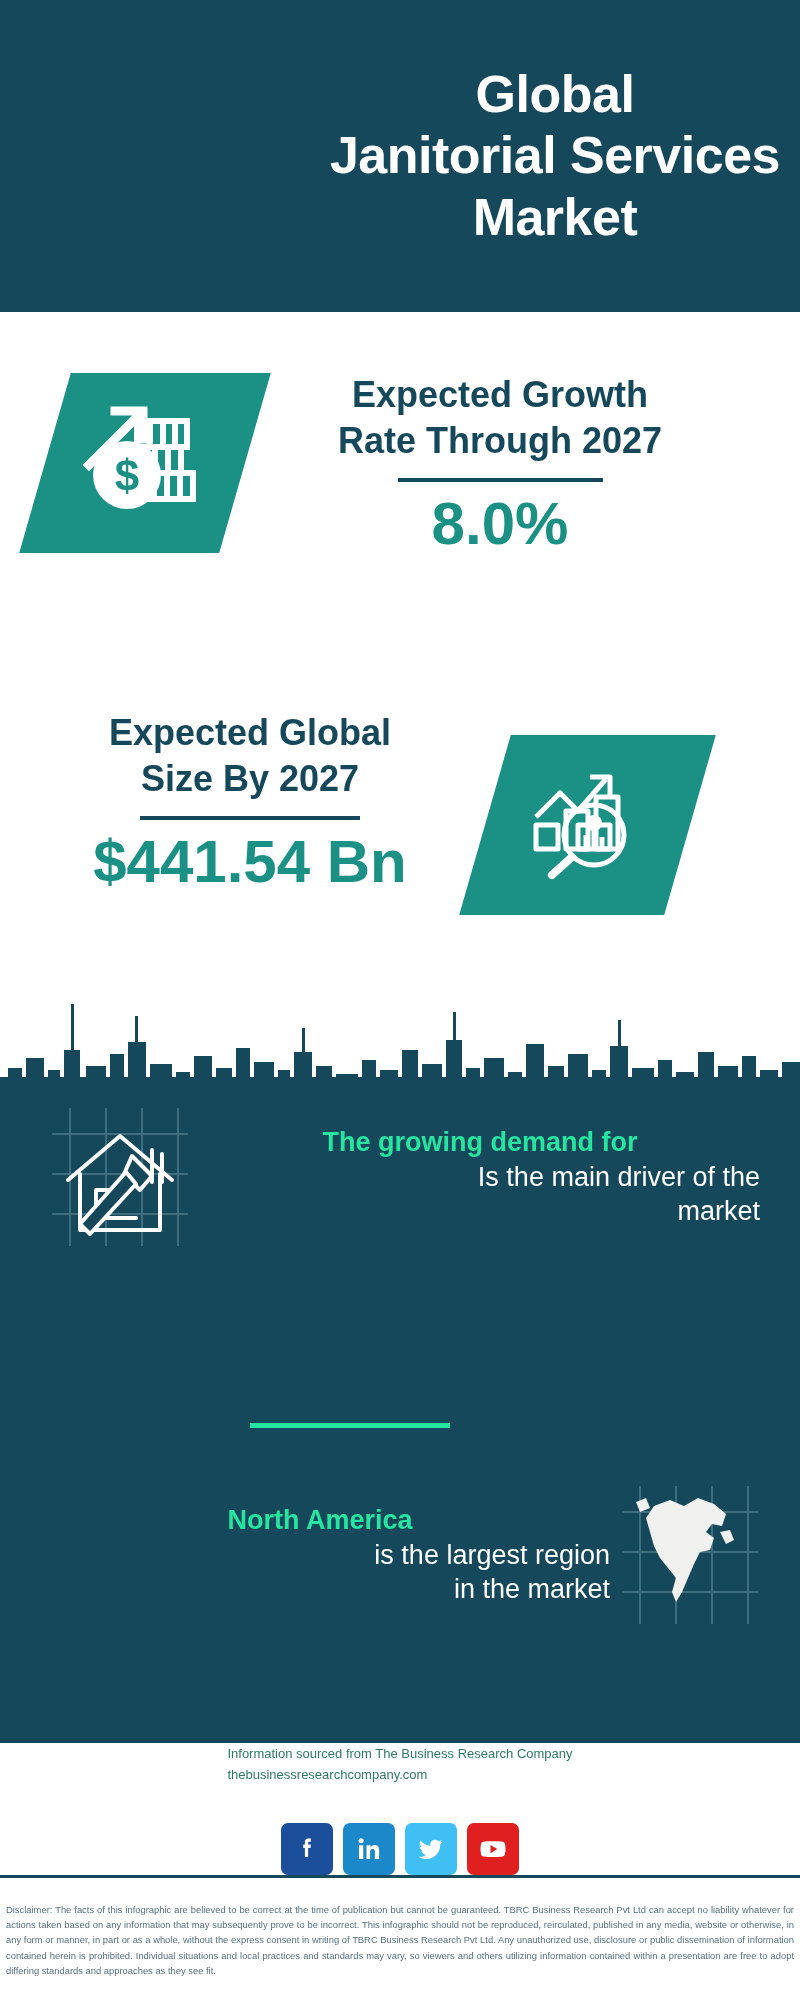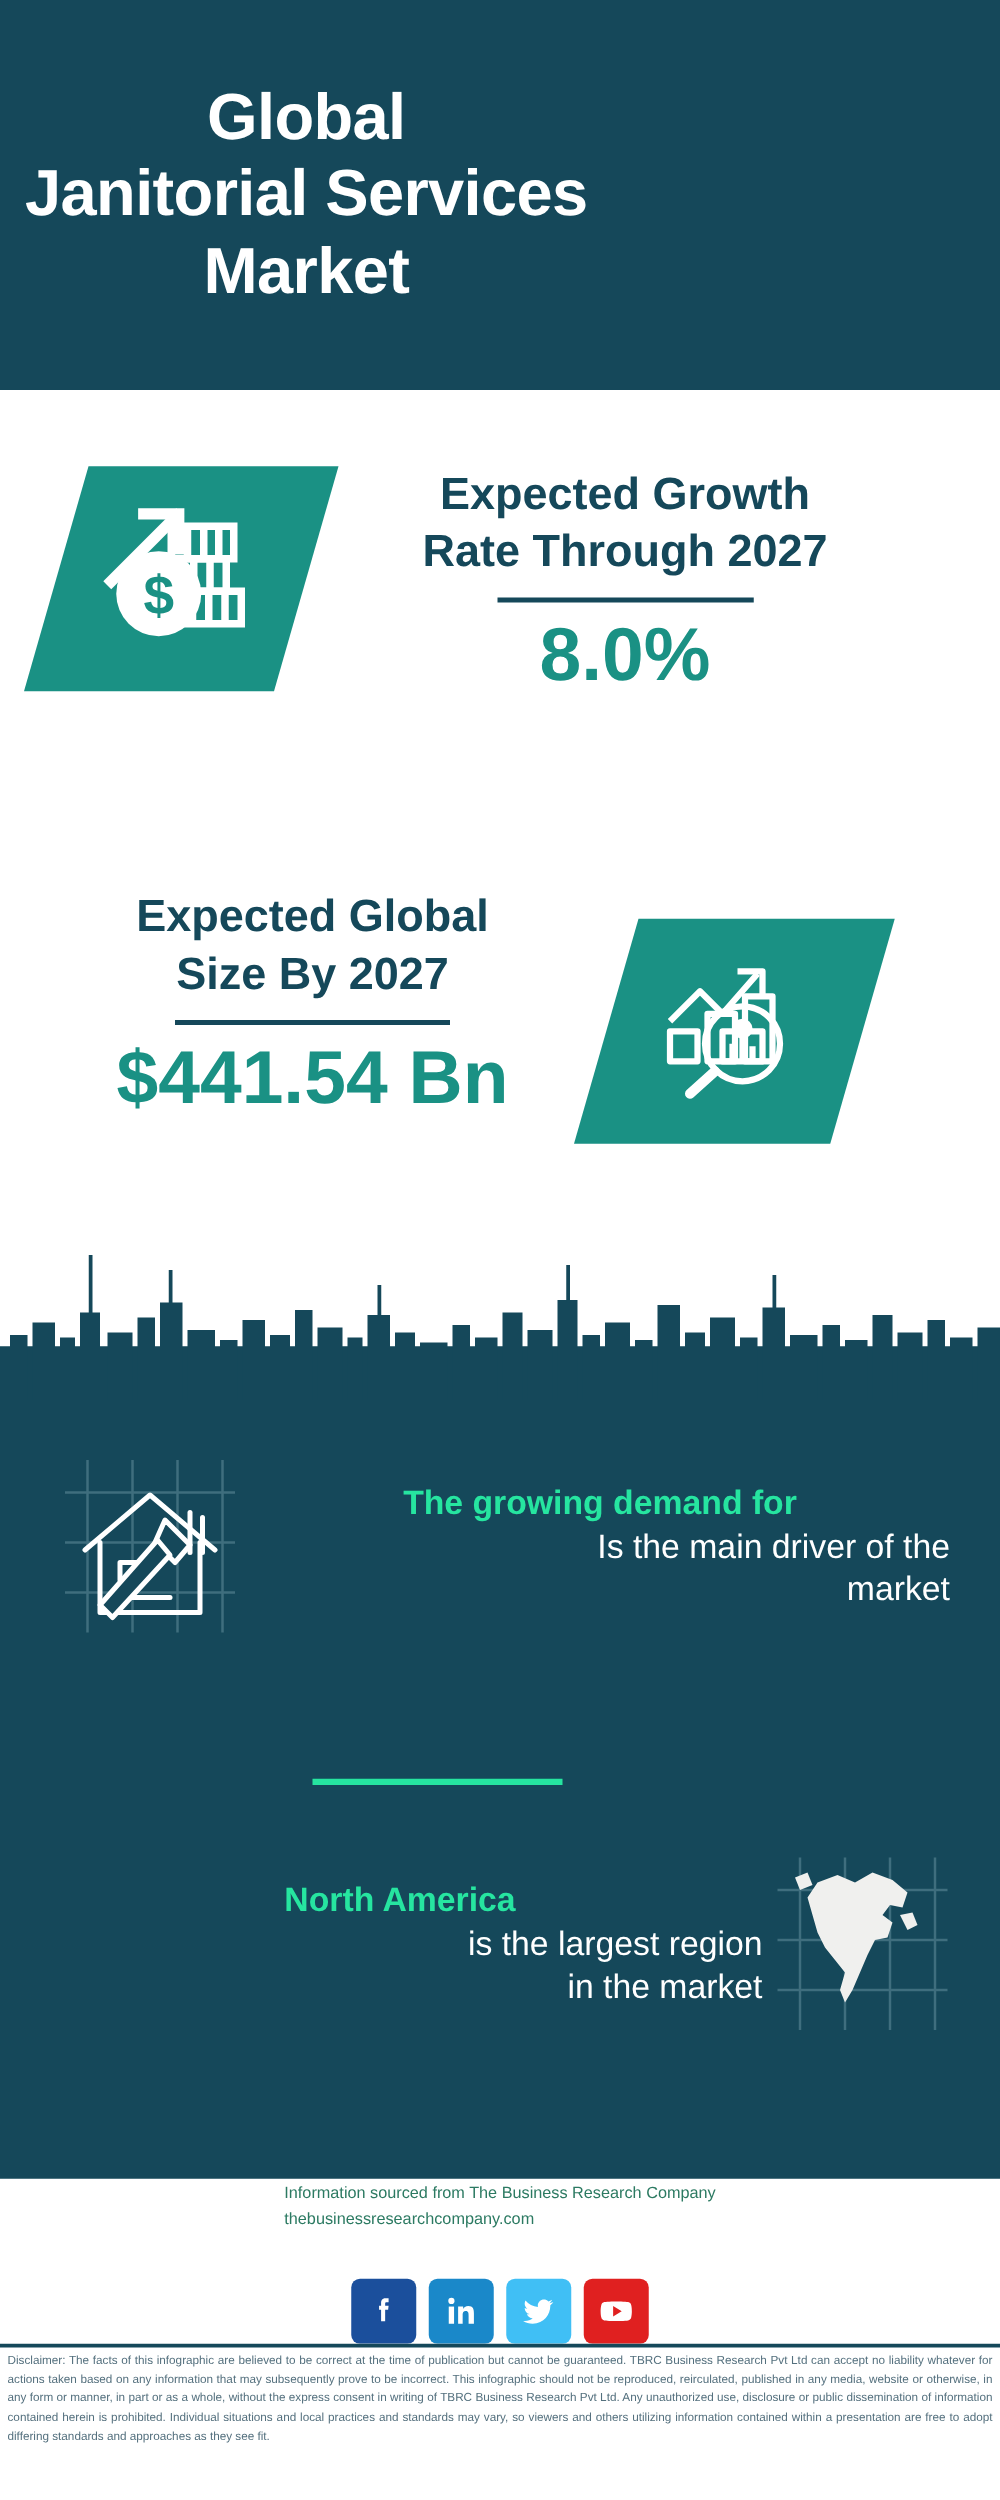--- a/index.html
+++ b/index.html
@@ -18,21 +18,21 @@
 
   
   .header {
     position: absolute;
     top: 0; left: 0;
     width: 800px;
     height: 312px;
     background: #15485a;
     display: flex;
     align-items: center;
-    justify-content: flex-start;
+    justify-content: flex-end;
   }
   .header-title {
     color: #ffffff;
     font-size: 52px;
     font-weight: bold;
     line-height: 1.18;
     text-align: center;
     letter-spacing: -0.5px;
     padding: 0 20px;
   }
@@ -124,21 +124,21 @@
     font-weight: bold;
     line-height: 1.28;
   }
   .insight-sub {
     color: #ffffff;
     font-size: 27px;
     line-height: 1.28;
     text-align: right;
   }
 
-  .insight-driver { left: 40px; top: 1162px; width: 720px; }
+  .insight-driver { left: 40px; top: 1102px; width: 720px; }
   .insight-region { left: 30px; top: 1480px; width: 740px; }
   .insight-region .insight-text { order: 1; }
   .insight-region .insight-icon { order: 2; }
 
   .mid-divider {
     position: absolute;
     left: 250px; top: 1423px;
     width: 200px; height: 5px;
     background: #26e5a0;
   }
@@ -176,21 +176,21 @@
   .s-tw { background: #40bff5; }
   .s-yt { background: #e02020; }
 
   .disclaimer-wrap {
     position: absolute;
     top: 1875px; left: 0;
     width: 800px;
     height: 125px;
     background: #ffffff;
     border-top: 3px solid #15485a;
-    padding: 2px 6px 0 6px;
+    padding: 24px 6px 0 6px;
   }
   .disclaimer {
     color: #54707e;
     font-size: 9.4px;
     line-height: 1.62;
     text-align: justify;
   }
 </style>
 </head>
 <body>

